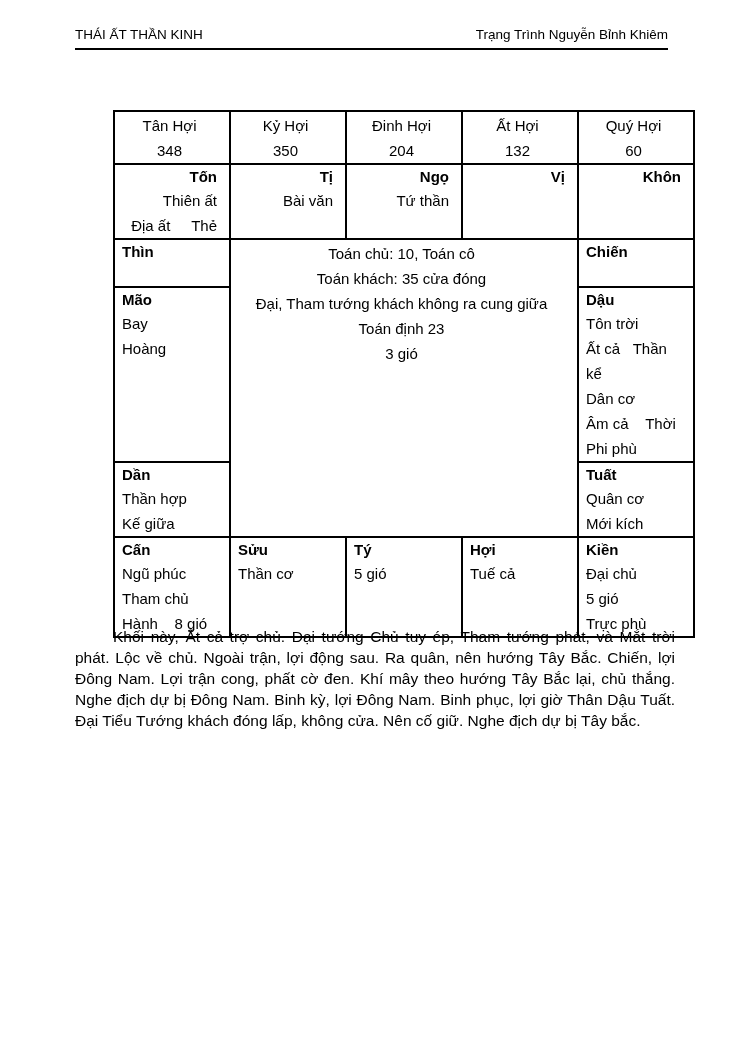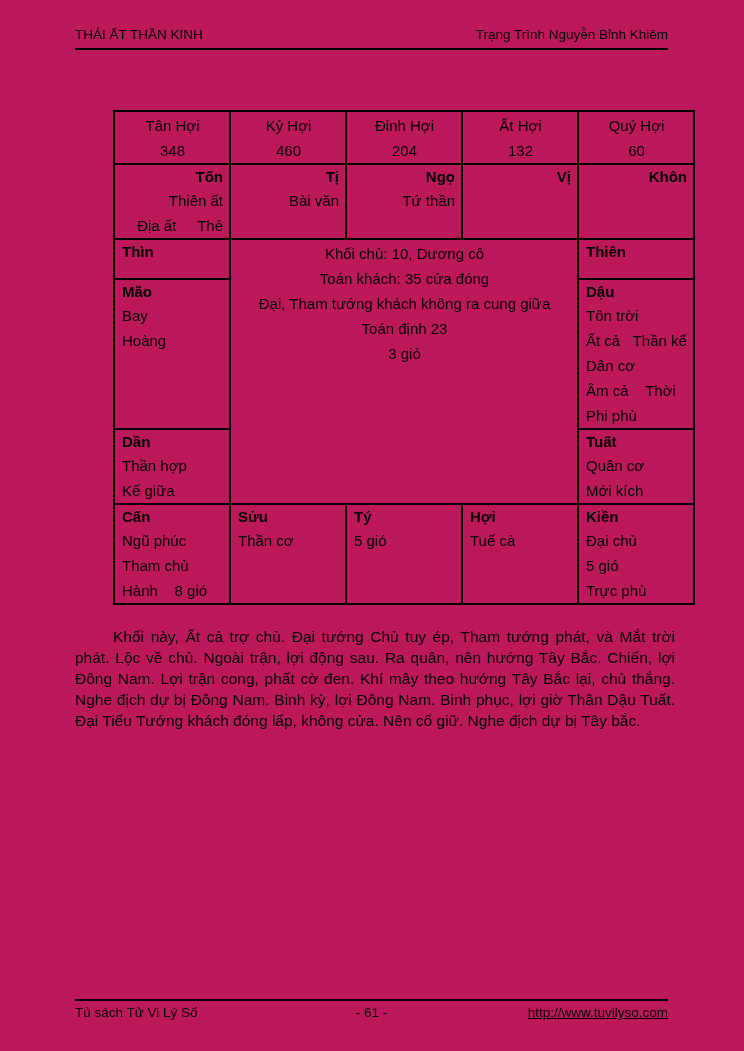--- a/index.html
+++ b/index.html
@@ -1,50 +1,50 @@
 <!DOCTYPE html>
 <html><head>
 <meta charset="utf-8">
 <style>
   * { margin:0; padding:0; box-sizing:border-box; }
   html,body { background:#e8e8e8; }
   .page {
     position:relative;
     width:744px; height:1051px;
-    background:#be185d;
+    background:#ffffff;
     font-family:"Liberation Sans","DejaVu Sans",sans-serif;
     color:#000;
     overflow:hidden;
     margin:0 auto;
   }
   
   .runhead {
     position:absolute; left:75px; top:27px; width:593px;
     display:flex; justify-content:space-between; align-items:flex-end;
     font-size:13.5px; padding-bottom:6px;
     border-bottom:2px solid #000;
   }
   
   table.chart {
     position:absolute; left:113px; top:110px; width:582px;
     border-collapse:collapse; table-layout:fixed;
   }
   table.chart td {
     border:2px solid #000;
     font-size:15px; line-height:25px;
-    vertical-align:top; padding:1px 6px 0 7px;
+    vertical-align:top; padding:1px 12px 0 7px;
     overflow:hidden;
   }
   td.year {
     height:46px; text-align:center; vertical-align:middle;
     padding:0; line-height:23px;
   }
   .ptitle { font-weight:bold; line-height:22px; }
   tr.r2 td { height:69px;text-align:right; }
-  tr.r3 td { height:40px;margin-left:40px; }
+  tr.r3 td { height:48px;margin-left:40px; }
   tr.r4 td { height:143px; }
   tr.r5 td { height:71px; }
   tr.r6 td { height:96px; }
   td.center-cell {
     text-align:center; vertical-align:middle;
     line-height:25px; padding:0 4px;
   }
   
   .bodytext {
     position:absolute; left:75px; top:626px; width:600px;
@@ -77,21 +77,21 @@
   <table class="chart">
 
     <tbody>
         <tr class="r1">
       <td class="year">
         <div>Tân Hợi</div>
         <div>348</div>
       </td>
       <td class="year">
         <div>Kỷ Hợi</div>
-        <div>460</div>
+        <div>350</div>
       </td>
       <td class="year">
         <div>Đinh Hợi</div>
         <div>204</div>
       </td>
       <td class="year">
         <div>Ất Hợi</div>
         <div>132</div>
       </td>
       <td class="year">
@@ -120,28 +120,28 @@
       <td>
         <div class="ptitle">Khôn</div>
       </td>
     </tr>
 
     <tr class="r3">
       <td>
         <div class="ptitle">Thìn</div>
       </td>
       <td class="center-cell" colspan="3" rowspan="3">
-        <div>Khối chủ: 10, Dương cô</div>
+        <div>Toán chủ: 10, Toán cô</div>
         <div>Toán khách: 35 cửa đóng</div>
         <div>Đại, Tham tướng khách không ra cung giữa</div>
         <div>Toán định 23</div>
         <div>3 gió</div>
       </td>
       <td>
-        <div class="ptitle">Thiên</div>
+        <div class="ptitle">Chiến</div>
       </td>
     </tr>
 
     <tr class="r4">
       <td>
         <div class="ptitle">Mão</div>
         <div class="pline">Bay</div>
         <div class="pline">Hoàng</div>
       </td>
       <td>
@@ -193,19 +193,14 @@
         <div class="pline">Trực phù</div>
       </td>
     </tr>
   </tbody>
     </table>
 
   <div class="bodytext">
     <p>Khối này, Ất cả trợ chủ. Đại tướng Chủ tuy ép, Tham tướng phát, và Mắt trời phát. Lộc về chủ. Ngoài trận, lợi động sau. Ra quân, nên hướng Tây Bắc. Chiến, lợi Đông Nam. Lợi trận cong, phất cờ đen. Khí mây theo hướng Tây Bắc lại, chủ thắng. Nghe địch dự bị Đông Nam. Binh kỳ, lợi Đông Nam. Binh phục, lợi giờ Thân Dậu Tuất. Đại Tiểu Tướng khách đóng lấp, không cửa. Nên cố giữ. Nghe địch dự bị Tây bắc.</p>
   </div>
 
-  <div class="runfoot">
-    <span class="fl">Tủ sách Tử Vi Lý Số</span>
-    <span class="fc">- 61 -</span>
-    <span class="fr"><span class="link">http://www.tuvilyso.com</span></span>
-  </div>
 
 </div>
 
 </body></html>

